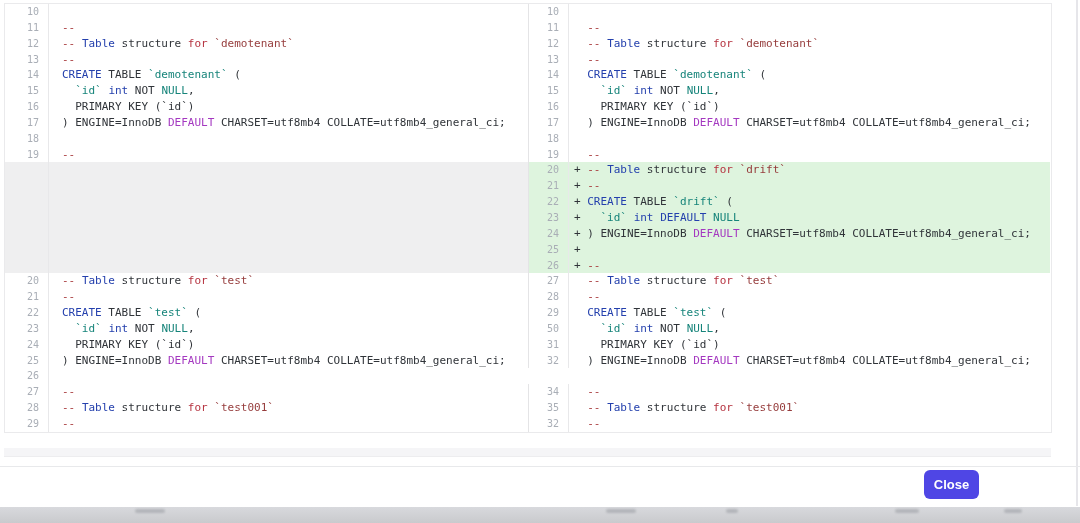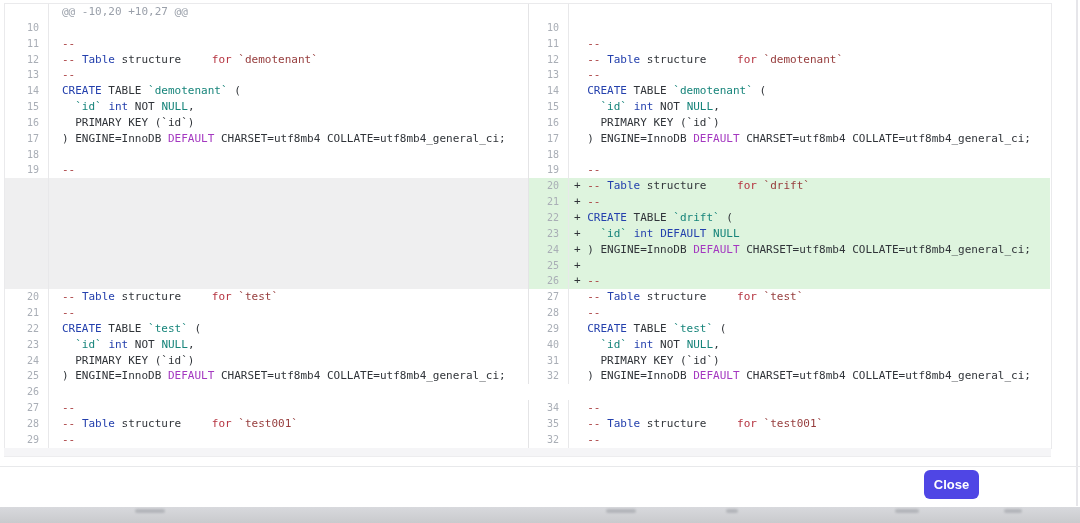--- a/index.html
+++ b/index.html
@@ -24,21 +24,21 @@
         font-size:11px;line-height:15.85px;padding-left:13px;color:var(--plain);}
   .half-r .code{padding-left:5px;}
   .ctx{background:#fff;}
   .add{background:var(--addbg);}
   .fill{background:var(--fillbg);}
   .hunkrow{background:#fff;}
   .tk-h{color:var(--hunk);}
   .tk-c{color:var(--cred);}
   .tk-k{color:var(--kblue);}
   .tk-t{color:var(--plain);}
-  .tk-r{color:var(--fred);margin-left:24px;}
+  .tk-r{color:var(--fred);}
   .tk-n{color:var(--cmaroon);}
   .tk-i{color:var(--iteal);}
   .tk-m{color:var(--mag);}
   
   .scroll-track{position:absolute;left:4px;top:448px;width:1047px;height:8px;
                 background:#f5f5f7;border-bottom:1px solid #ededef;}
   .vline{position:absolute;left:1076px;top:0;width:2px;height:506px;background:#e6e6ea;}
   .footer-divider{position:absolute;left:0;top:466px;width:1080px;height:1px;background:#e8e9eb;}
   .close-btn{position:absolute;left:924px;top:470px;width:55px;height:29px;border:none;
              background:var(--accent);color:#fff;font-family:"Liberation Sans",sans-serif;
@@ -48,30 +48,20 @@
             background:linear-gradient(#d8d9dd,#c9cacd);}
   .artifact{position:absolute;top:2px;height:4px;background:#8a8d94;opacity:.45;
             border-radius:2px;filter:blur(1px);}
 </style>
 </head>
 <body>
 
 <div class="screen">
   <div class="diff" id="diff">
       <div class="row">
-        <div class="half half-l hunkrow">
-          <div class="gut"></div>
-          <div class="code"><span class="tk-h">@@ -10,20 +10,27 @@</span></div>
-        </div>
-        <div class="half half-r ctx">
-          <div class="gut"></div>
-          <div class="code"></div>
-        </div>
-      </div>
-      <div class="row">
         <div class="half half-l ctx">
           <div class="gut">10</div>
           <div class="code"></div>
         </div>
         <div class="half half-r ctx">
           <div class="gut">10</div>
           <div class="code"><span class="tk-t">  </span></div>
         </div>
       </div>
       <div class="row">
@@ -263,21 +253,21 @@
           <div class="gut">29</div>
           <div class="code"><span class="tk-t">  </span><span class="tk-k">CREATE</span><span class="tk-t"> TABLE </span><span class="tk-i">`test`</span><span class="tk-t"> (</span></div>
         </div>
       </div>
       <div class="row">
         <div class="half half-l ctx">
           <div class="gut">23</div>
           <div class="code"><span class="tk-t">  </span><span class="tk-i">`id`</span><span class="tk-t"> </span><span class="tk-k">int</span><span class="tk-t"> NOT </span><span class="tk-i">NULL</span><span class="tk-t">,</span></div>
         </div>
         <div class="half half-r ctx">
-          <div class="gut">40</div>
+          <div class="gut">50</div>
           <div class="code"><span class="tk-t">  </span><span class="tk-t">  </span><span class="tk-i">`id`</span><span class="tk-t"> </span><span class="tk-k">int</span><span class="tk-t"> NOT </span><span class="tk-i">NULL</span><span class="tk-t">,</span></div>
         </div>
       </div>
       <div class="row">
         <div class="half half-l ctx">
           <div class="gut">24</div>
           <div class="code"><span class="tk-t">  PRIMARY KEY (`id`)</span></div>
         </div>
         <div class="half half-r ctx">
           <div class="gut">31</div>

